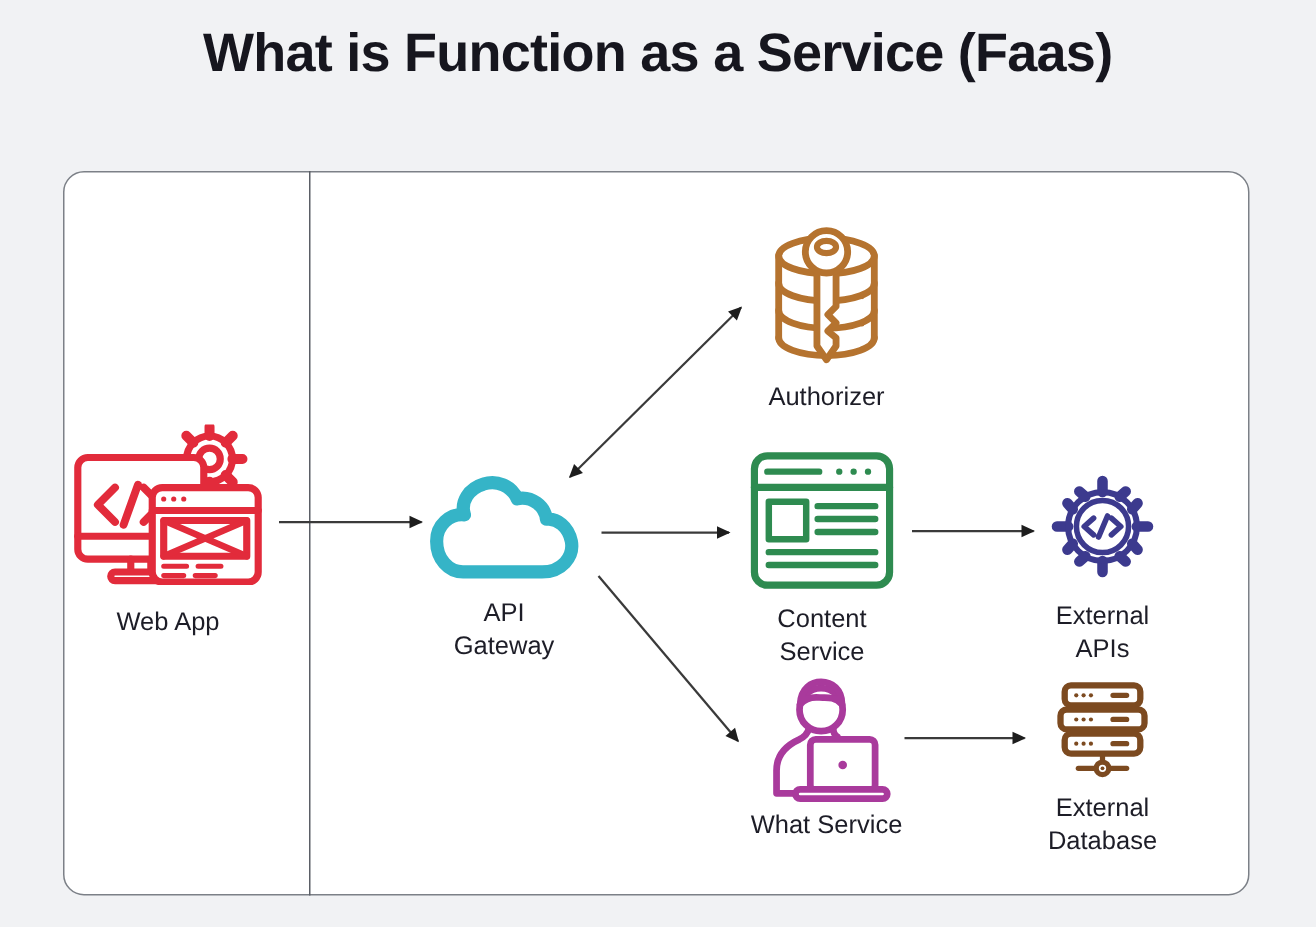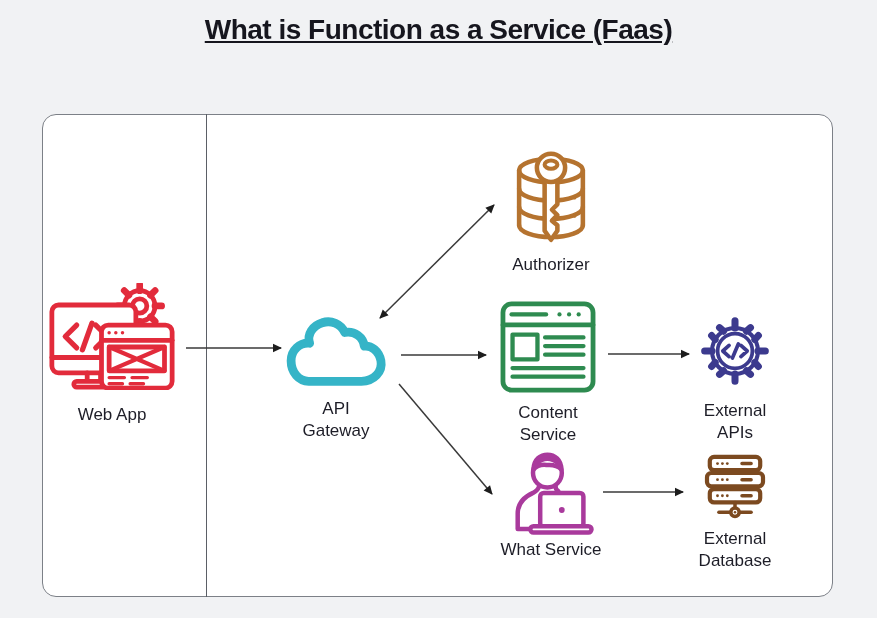--- a/index.html
+++ b/index.html
@@ -6,22 +6,22 @@
   html,body { width:877px; height:618px; }
   body {
     background:#f1f2f4;
     font-family:"Liberation Sans","DejaVu Sans",sans-serif;
     overflow:hidden;
   }
   .stage { position:relative; width:877px; height:618px; }
 
   .title {
     position:absolute; left:0; top:14px; width:877px;
-    text-align:center; font-size:28px; font-weight:800;
-    color:#16161e; letter-spacing:-0.5px;text-decoration:underline;
+    text-align:center; font-size:36px; font-weight:800;
+    color:#16161e; letter-spacing:-0.5px;
   }
 
   .panel {
     position:absolute; left:42px; top:114px; width:791px; height:483px;
     background:#ffffff; border:1.5px solid #7c8087; border-radius:14px;
   }
   .divider {
     position:absolute; left:206px; top:114px; height:483px; width:0;
     border-left:1.5px solid #5b5f66;
   }

